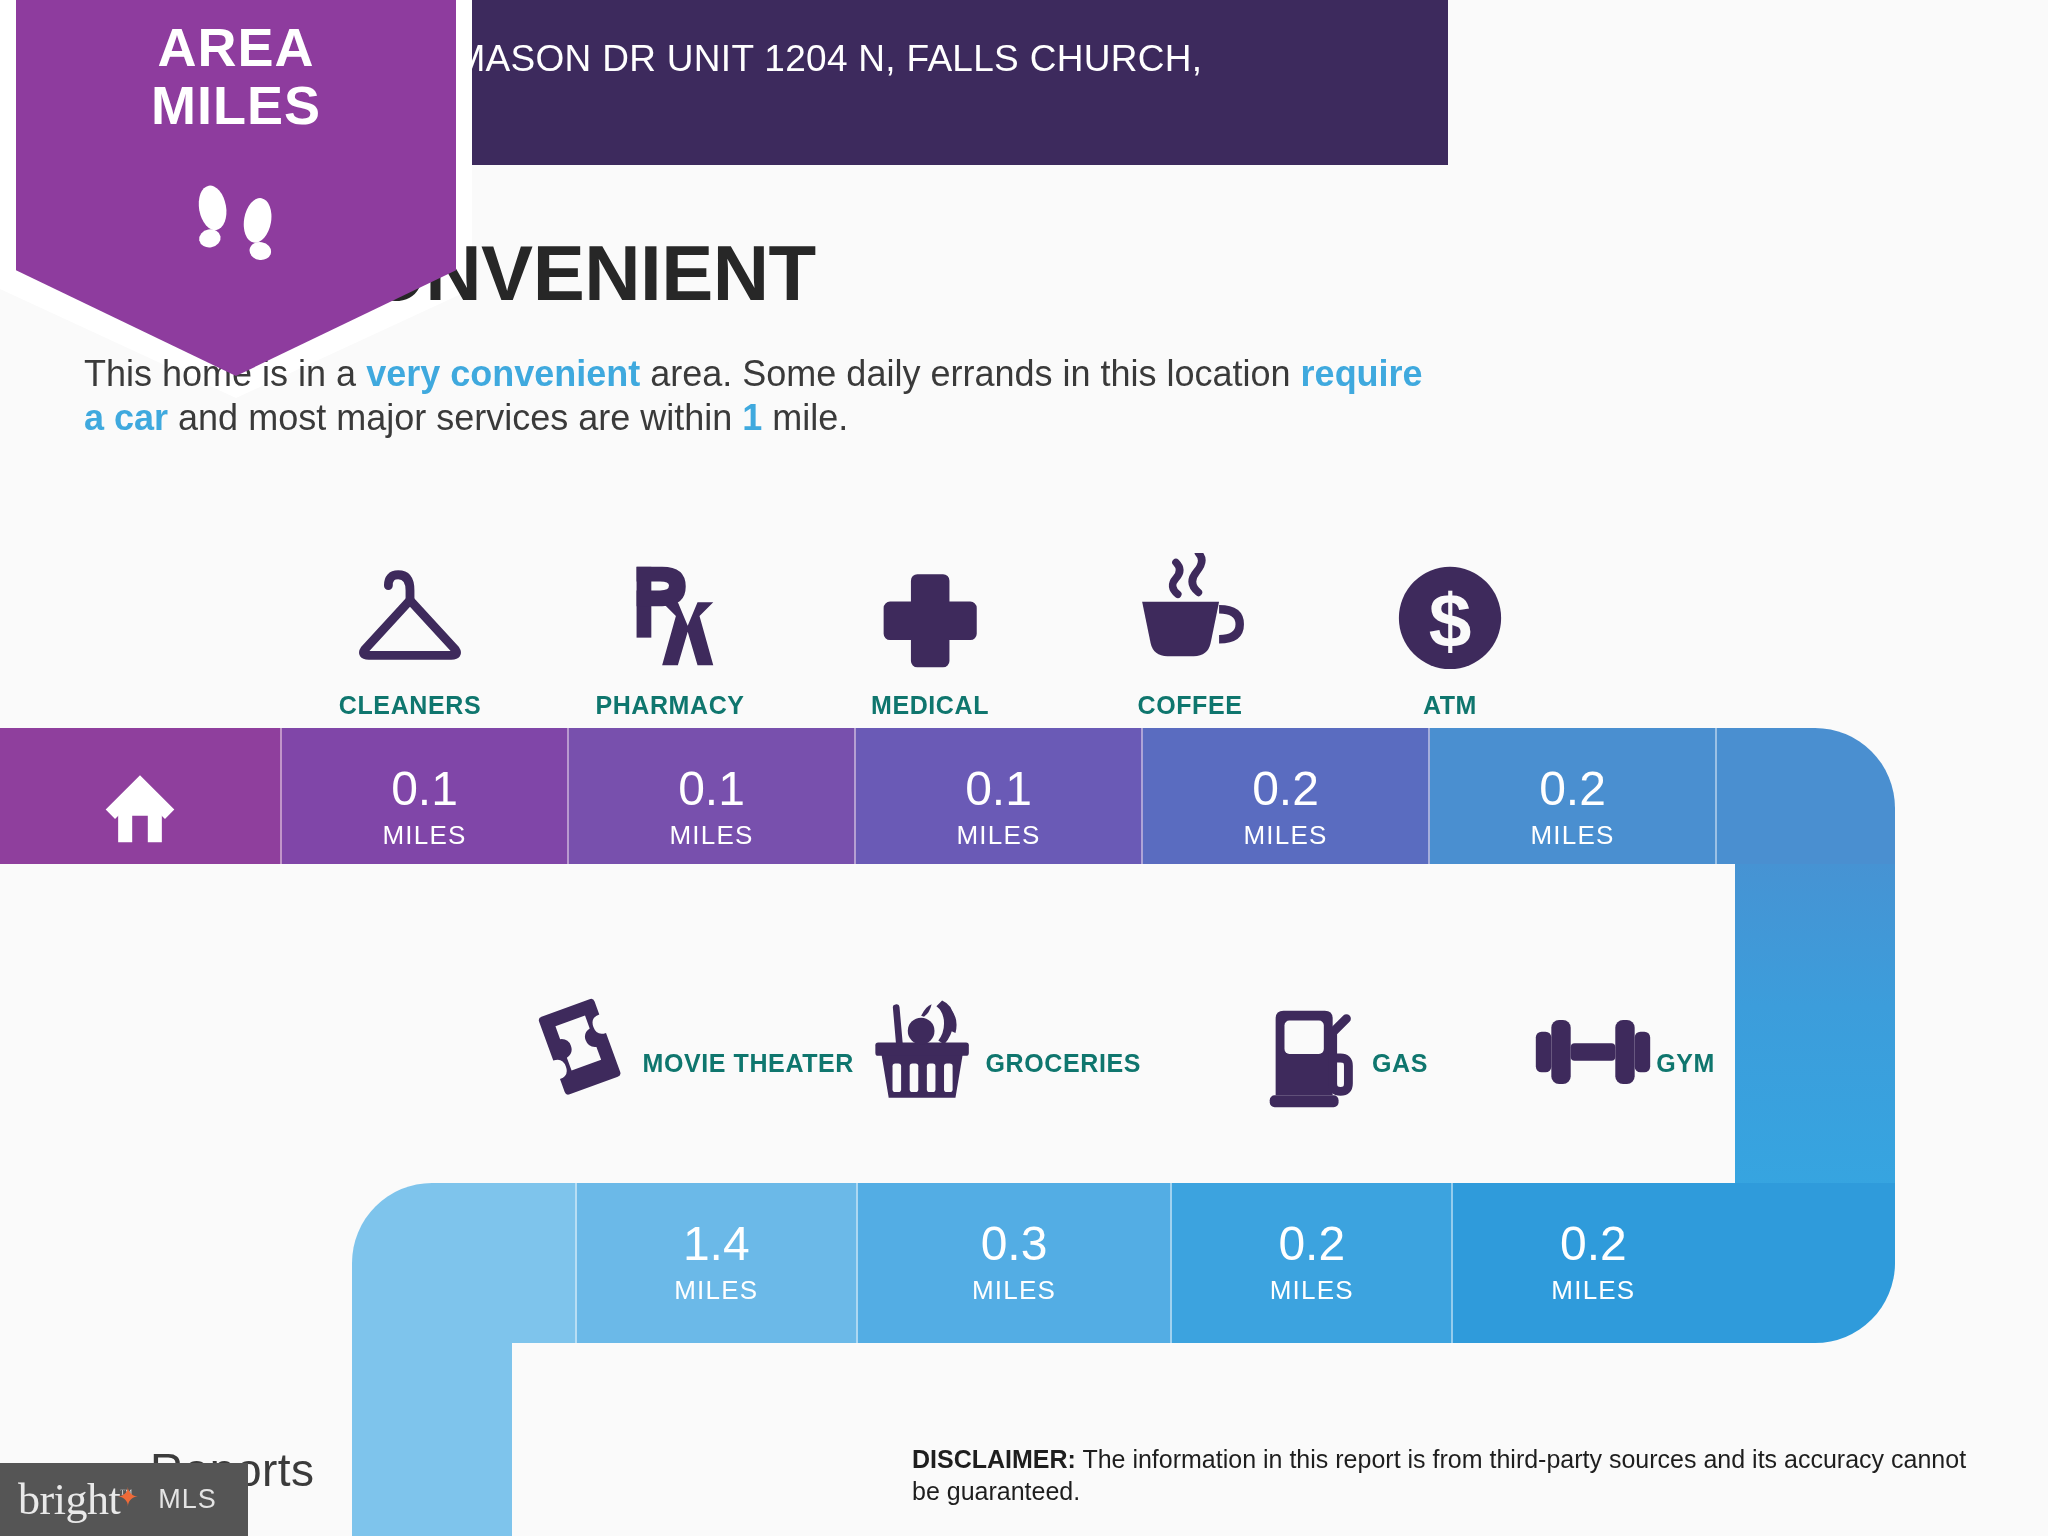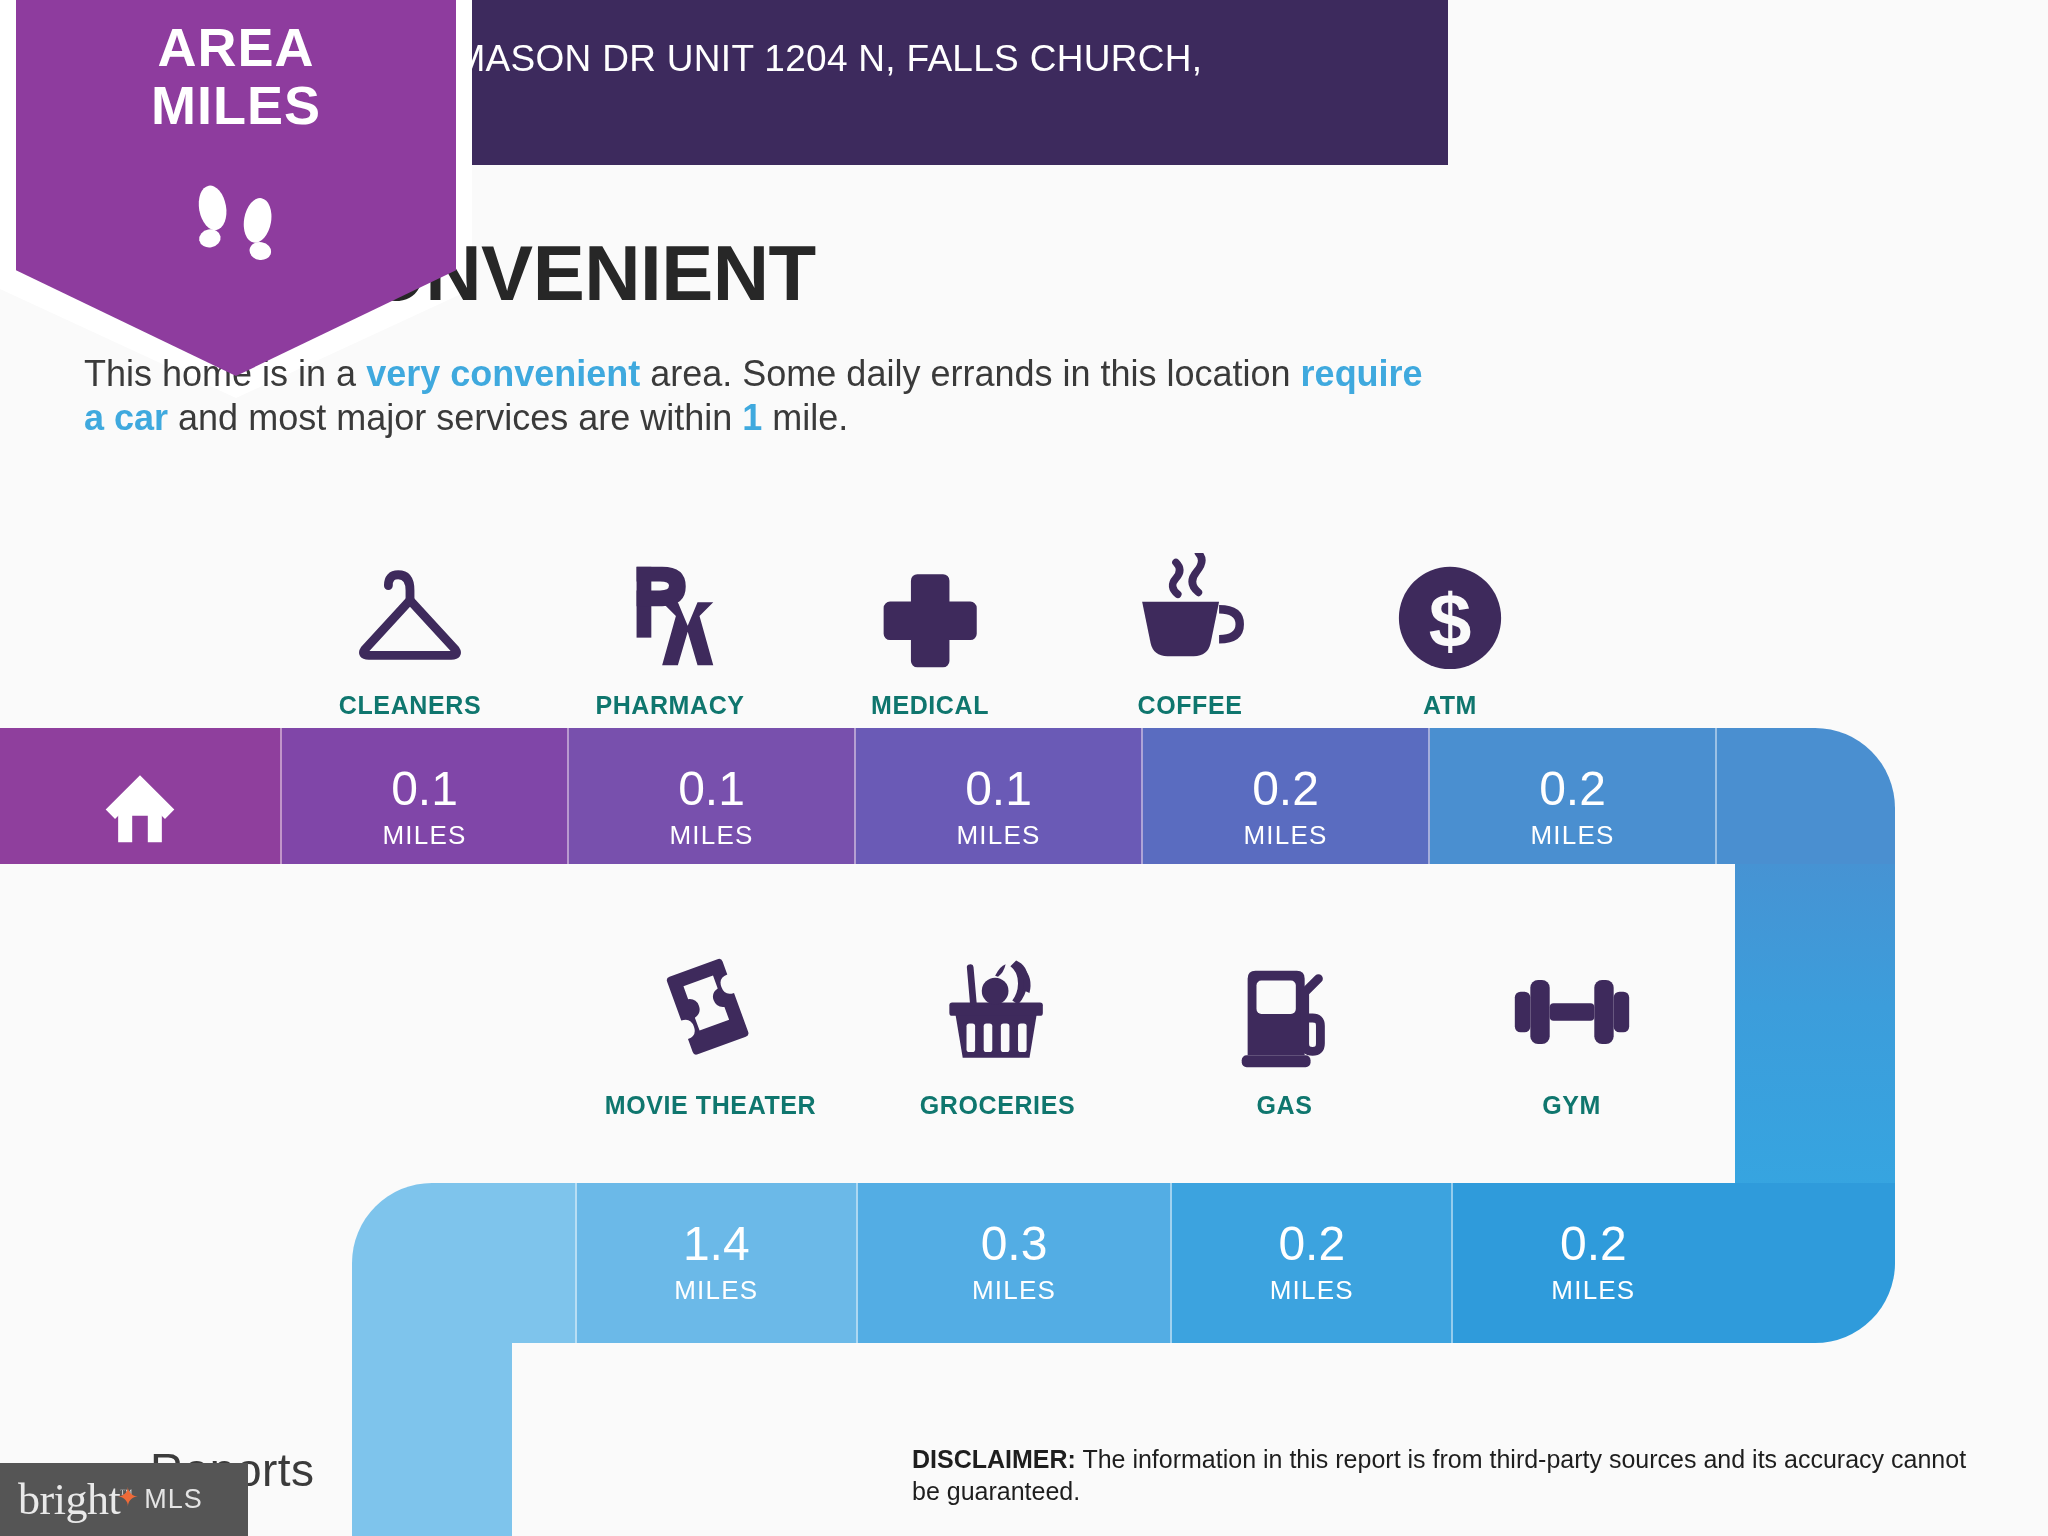--- a/index.html
+++ b/index.html
@@ -65,22 +65,22 @@
     width: 1300px; height: 200px;
     display: flex;
   }
   #row1-icons .cell { width: 287px; display: flex; flex-direction: column;
     align-items: center; justify-content: flex-end; }
   #row2-icons {
     position: absolute; left: 567px; top: 955px;
     width: 1148px; height: 200px;
     display: flex; z-index: 6;
   }
-  #row2-icons .cell { width: 287px; display: flex; flex-direction: column;
-    align-items: center; }
+  #row2-icons .cell { width: 287px; display: flex; flex-direction: row;
+    align-items: center; justify-content: flex-end; }
   .cat-label { font-size: 25px; font-weight: 700; color: #0f766e;
     letter-spacing: .6px; margin-top: 16px; white-space: nowrap; }
   .icon-box { height: 120px; display: flex; align-items: flex-end; justify-content: center; }
 
   
   #snake { position: absolute; left: 0; top: 728px; width: 1920px; height: 620px; }
 
   #bar1 {
     position: absolute; left: 0; top: 0;
     width: 1895px; height: 136px;
@@ -134,21 +134,21 @@
   #brand-chip .bw {
     color: #e9e9e9; font-family: "Liberation Serif", serif;
     font-size: 44px; padding-left: 18px; letter-spacing: -.5px;
     position: relative;
   }
   #brand-chip .star {
     position: absolute; right: -6px; top: 8px; color: #ef6a38; font-size: 26px;
   }
   #brand-chip .tm { font-size: 13px; vertical-align: super; color: #d8d8d8; }
   #brand-chip .mls {
-    color: #e4e4e4; font-size: 27px; letter-spacing: 1px; margin-left: 12px;
+    color: #e4e4e4; font-size: 27px; letter-spacing: 1px; margin-left: 26px;
     font-family: "Liberation Sans", sans-serif;
   }
   #teal-diamond {
     position: absolute; left: 104px; top: 1448px; width: 0; height: 0;
     border: 26px solid transparent; border-bottom-color: #2bb3b0;
     z-index: 8;
   }
 </style>
 </head>
 <body>

